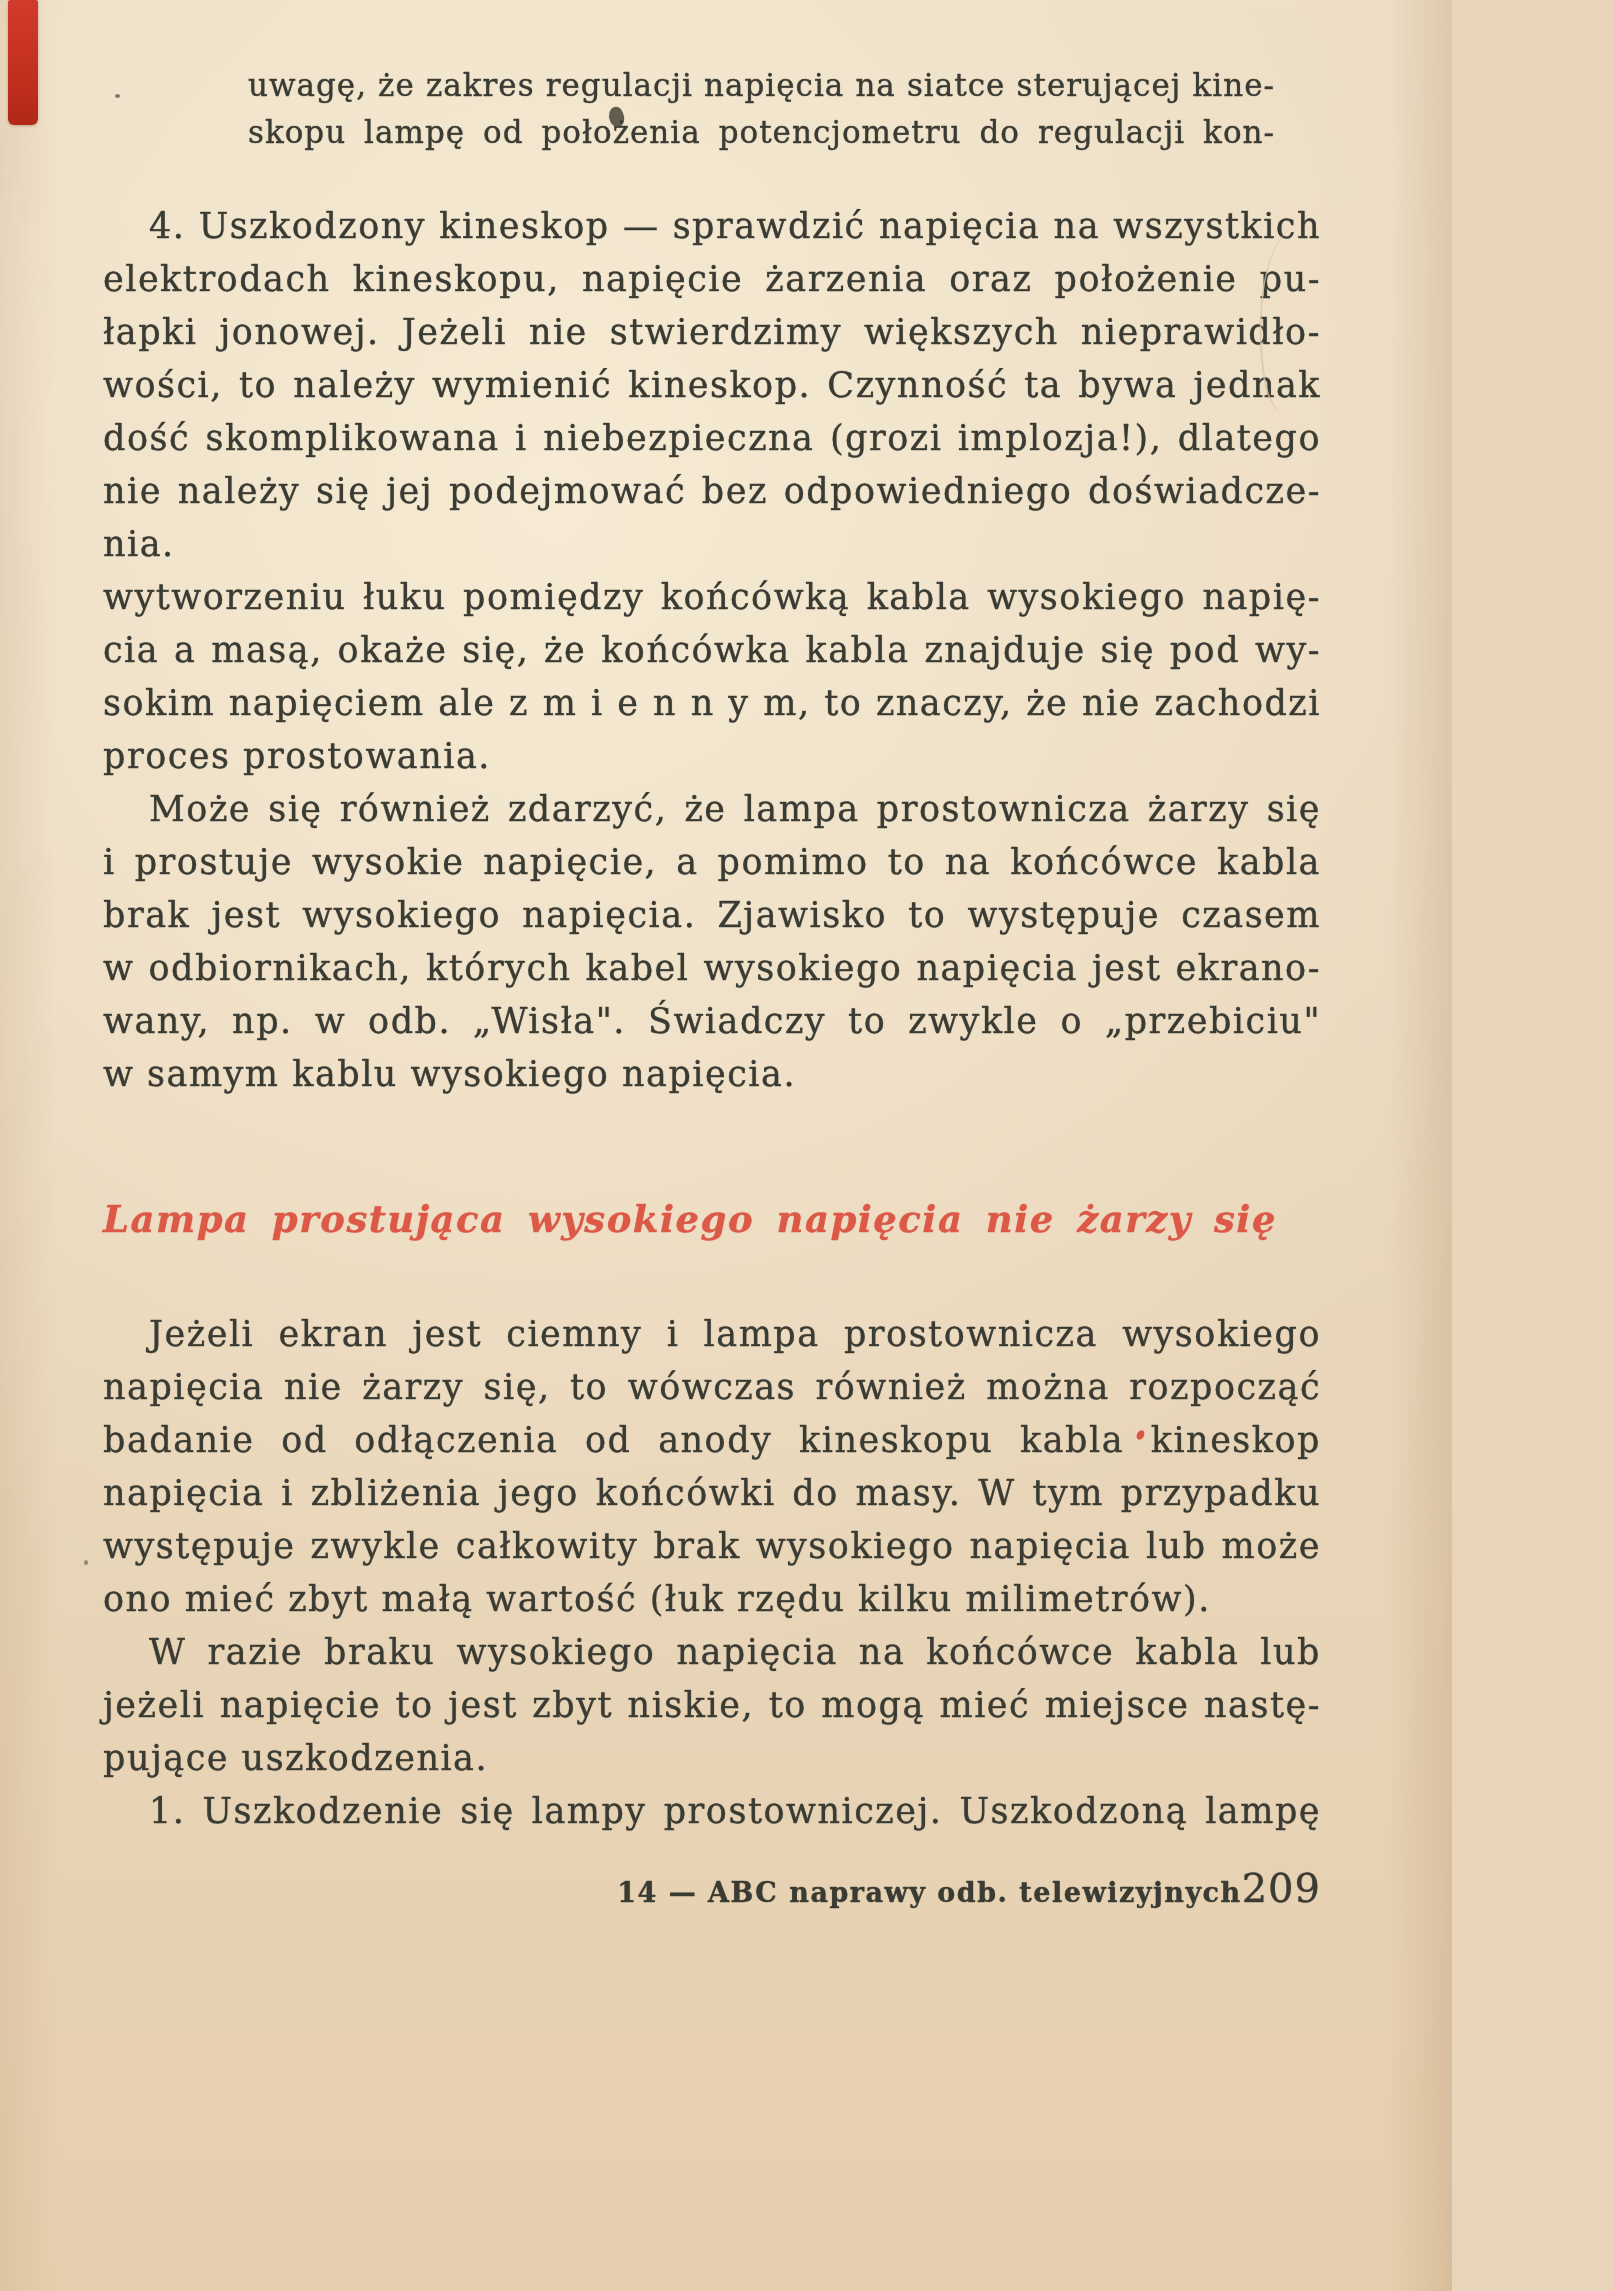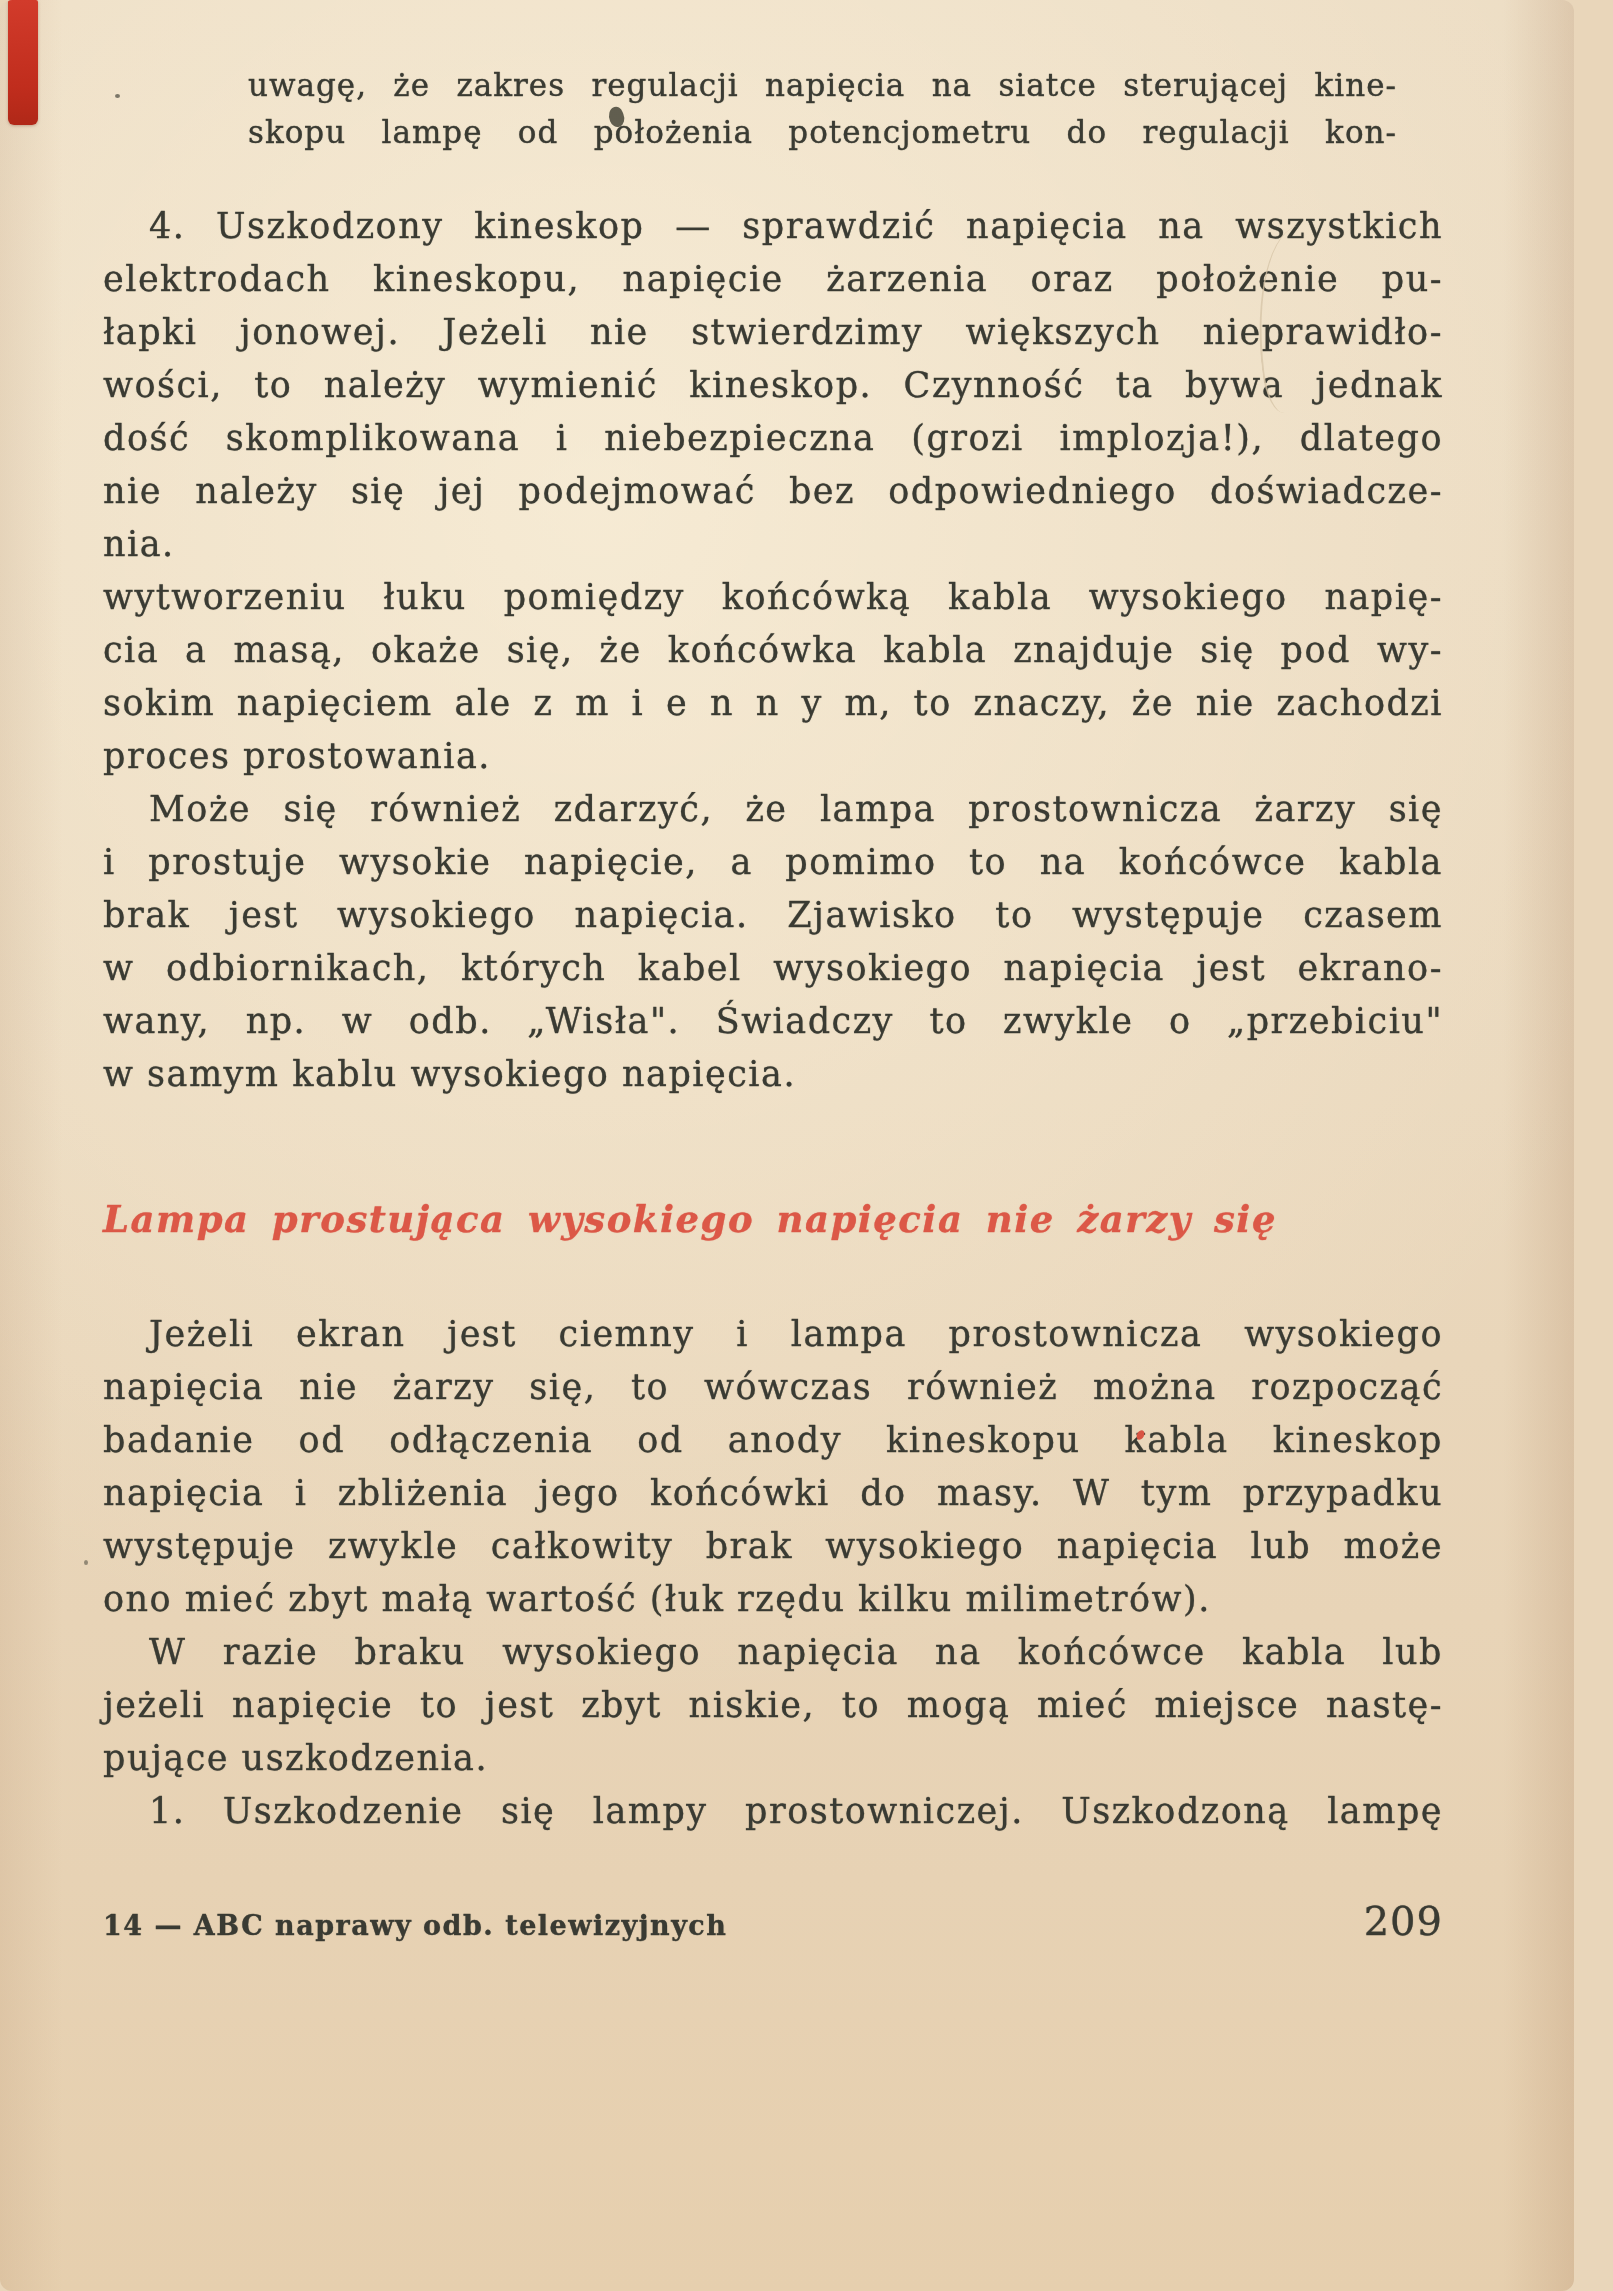--- a/index.html
+++ b/index.html
@@ -2,33 +2,32 @@
 <html lang="pl"><head>
 <meta charset="utf-8">
 <style>
   html, body {
     margin: 0;
     padding: 0;
     background: #e9d6ba;
   }
   .page {
     position: relative;
-    width: 1574px;
+    width: 1452px;
     height: 2291px;
     box-sizing: border-box;
     padding: 62px 131px 0 103px;
     overflow: hidden;
     font-family: "DejaVu Serif", "Liberation Serif", serif;
     color: #3a3b33;
     background:
       linear-gradient(90deg, rgba(0,0,0,0) 95.5%, rgba(166,124,88,0.22) 100%),
       linear-gradient(270deg, rgba(0,0,0,0) 96%, rgba(166,124,88,0.14) 100%),
       radial-gradient(ellipse 120% 85% at 38% 22%, rgba(255,248,228,0.55), rgba(255,248,228,0) 62%),
       linear-gradient(180deg, #ecdcc3 0%, #ead8bd 48%, #e7d2b4 82%, #e6cfae 100%);
-    border-radius: 12px;
   }
   .ink {
     text-shadow: 0 0 1px rgba(58,59,51,0.55);
     -webkit-text-stroke: 0.3px rgba(58,59,51,0.75);
   }
   
   .intro {
     margin: 0 46px 0 145px;
     font-size: 31px;
     line-height: 47px;
@@ -56,23 +55,23 @@
     font-style: italic;
     font-weight: bold;
     letter-spacing: 1.5px;
     word-spacing: 8px;
     color: #dc5847;
     text-shadow: 0 0 1px rgba(220,88,71,0.5);
     -webkit-text-stroke: 0.3px rgba(220,88,71,0.7);
   }
 
   .footer {
-    margin-top: 60px;
+    margin-top: 27px;
     display: flex;
-    justify-content: space-between;
+    justify-content: flex-end;
     align-items: baseline;
   }
   .footer .sig {
     font-size: 27px;
     font-weight: bold;
     letter-spacing: 1.5px;
   }
   .footer .pnum {
     font-size: 40px;
     letter-spacing: 1px;

